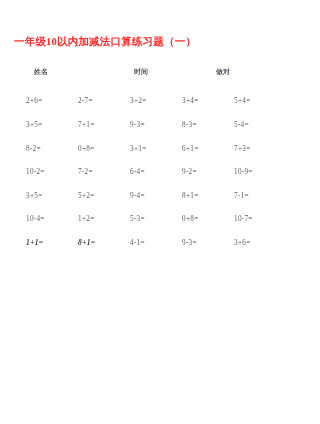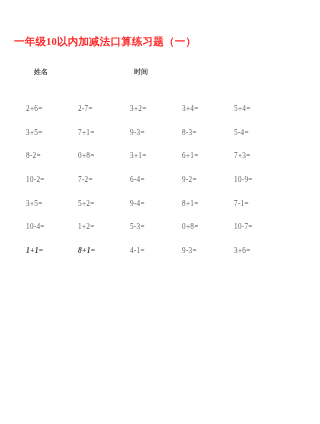--- a/index.html
+++ b/index.html
@@ -44,21 +44,21 @@
   .meta-time  { width: 82px; }
   .meta-score { width: 60px; }
 
   .problems {
     margin-top: 13px;
     padding-left: 12px;
   }
   .prow {
     display: flex;
     height: 23.6px;
-    align-items: flex-end;
+    align-items: center;
   }
   .cell {
     width: 55px;
     font-size: 7.2px;
     color: #5c6166;
     white-space: nowrap;
     letter-spacing: 0.3px;
   }
   .cell.em {
     font-weight: bold;
@@ -70,20 +70,21 @@
 </head>
 <body>
 
 <div class="page">
 
   <div class="title">一年级10以内加减法口算练习题（一）</div>
 
   <div class="meta-row">
     <div class="meta-cell meta-name">姓名</div>
     <div class="meta-cell meta-time">时间</div>
+    <div class="meta-cell meta-score">做对</div>
   </div>
 
   <div class="problems" id="problems-grid">
       <div class="prow">
         <div class="cell">2+6=</div>
         <div class="cell">2-7=</div>
         <div class="cell">3+2=</div>
         <div class="cell">3+4=</div>
         <div class="cell">5+4=</div>
       </div>

